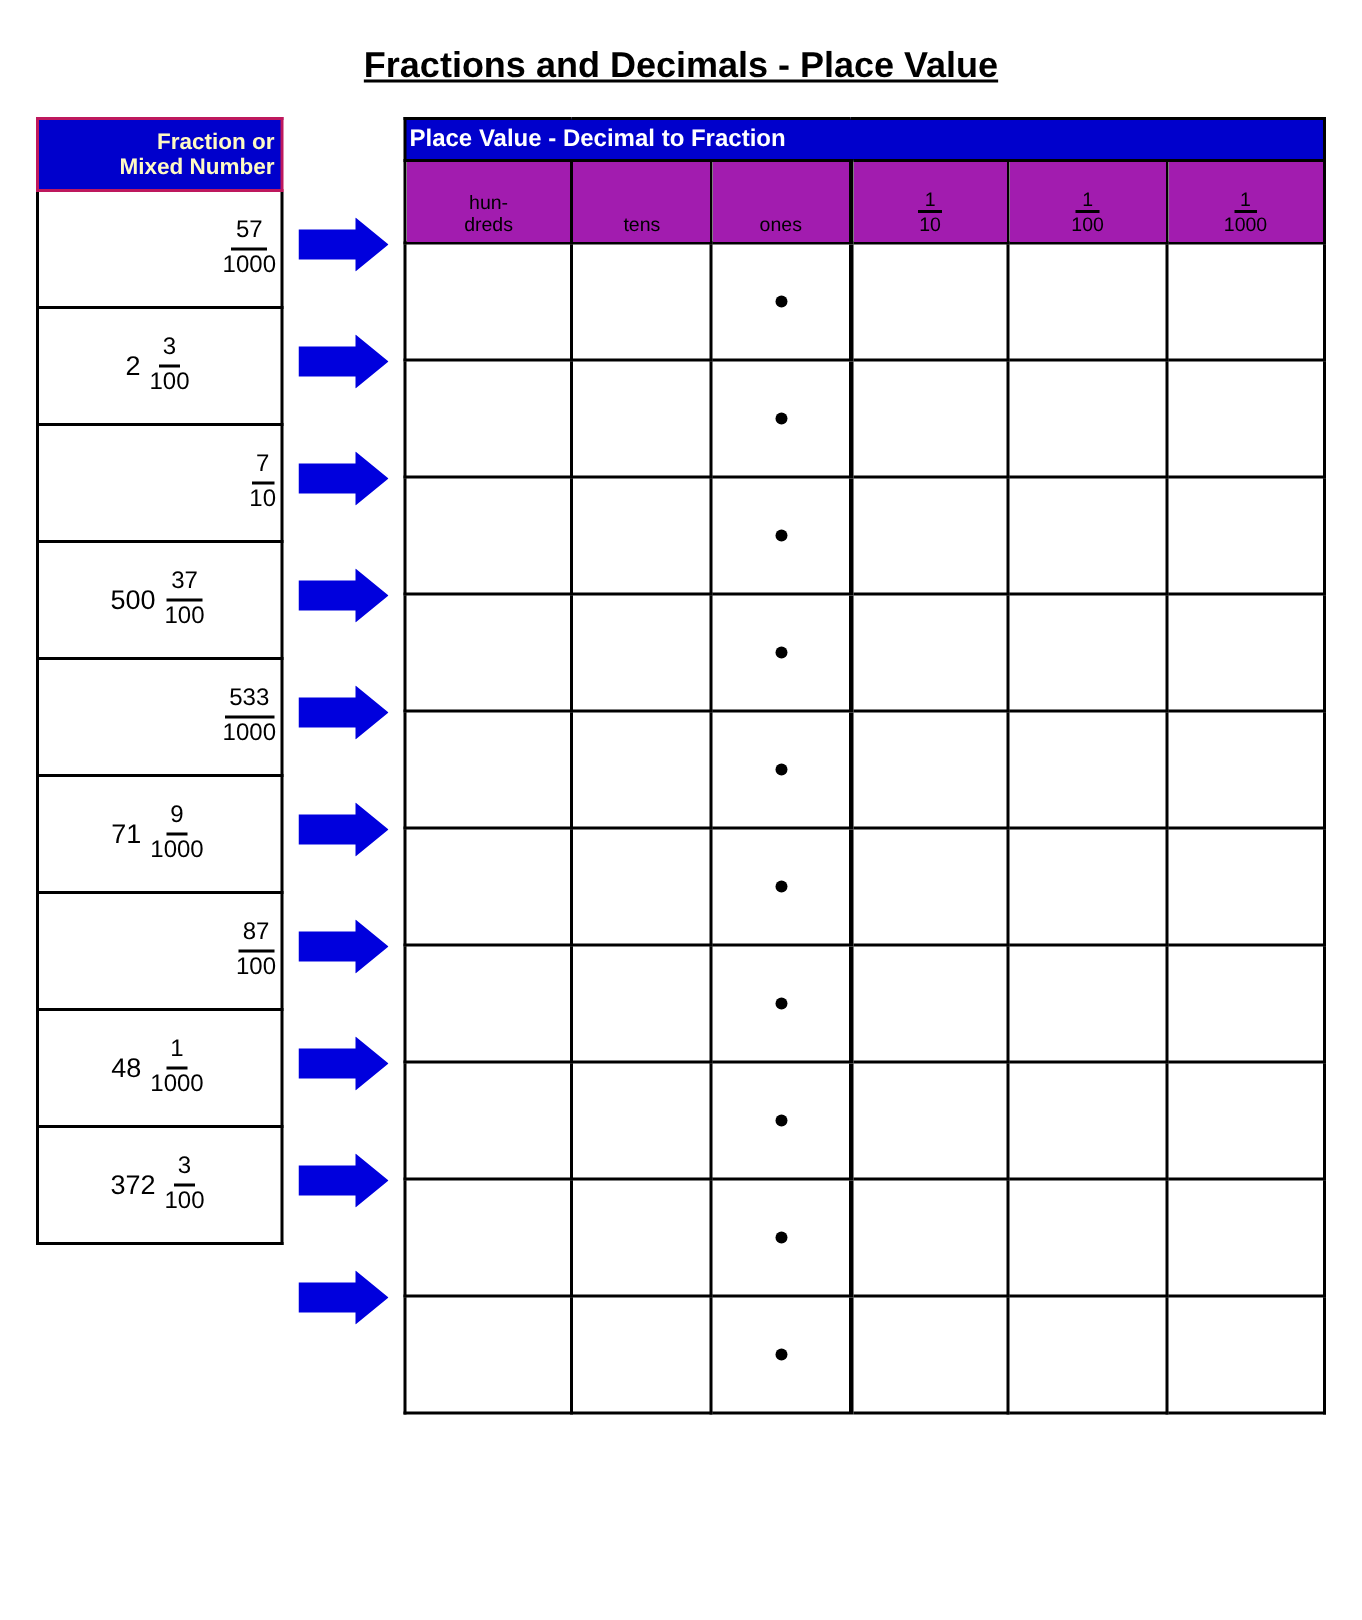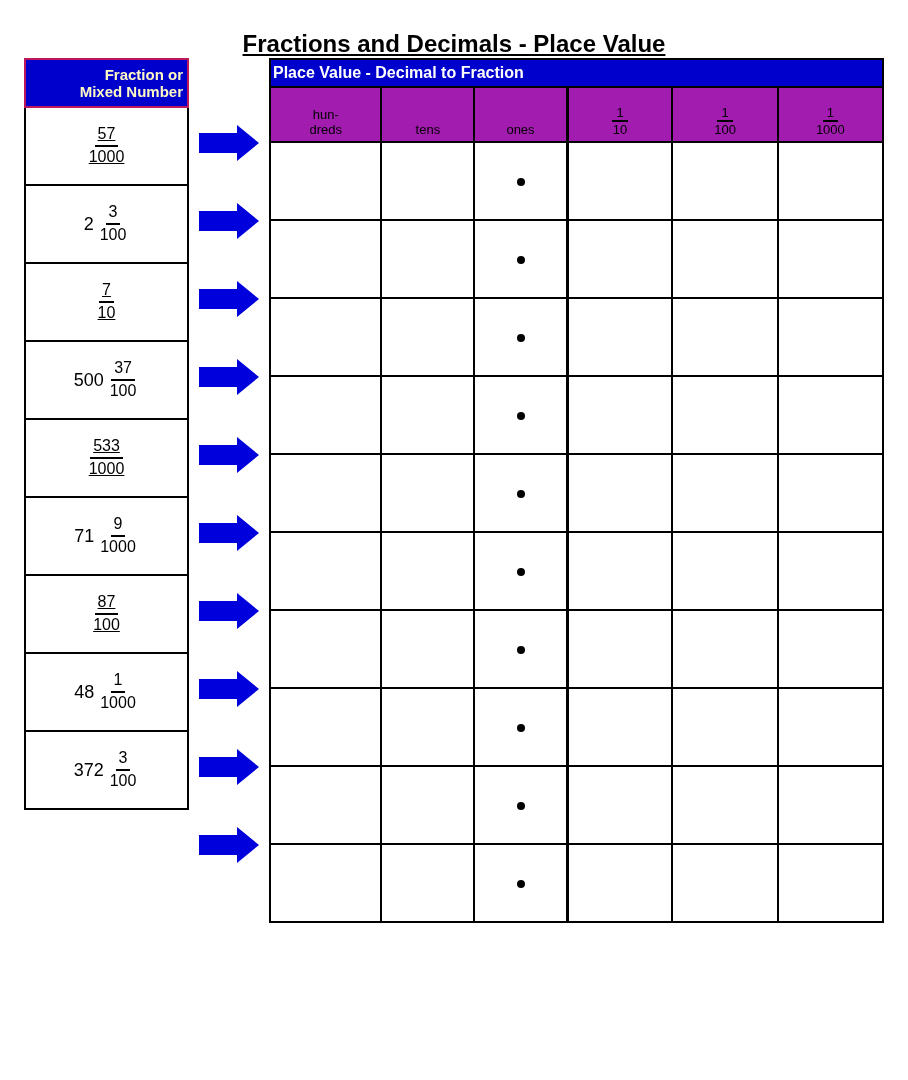--- a/index.html
+++ b/index.html
@@ -11,20 +11,21 @@
       display: flex;
       flex-direction: column;
       align-items: center;
       padding: 20px;
     }
 
     .page-title {
       font-size: 24px;
       font-weight: bold;
       text-decoration: underline;
+      margin-bottom: 20px;
       margin-top: 10px;
       text-align: center;
     }
 
     .main-layout {
       display: flex;
       flex-direction: row;
       align-items: flex-start;
       gap: 0px;
       width: 860px;
@@ -51,24 +52,23 @@
       border: 2px solid #000;
       text-align: center;
       height: 78px;
       vertical-align: middle;
       font-size: 16px;
     }
 
     .fraction-display {
       display: flex;
       flex-direction: column;
-      align-items: center;
+      align-items: flex-end;
       justify-content: center;
       line-height: 1.2;
-      text-decoration: underline;
     }
 
     .mixed-number {
       display: flex;
       flex-direction: row;
       align-items: center;
       justify-content: center;
       gap: 2px;
     }
 

